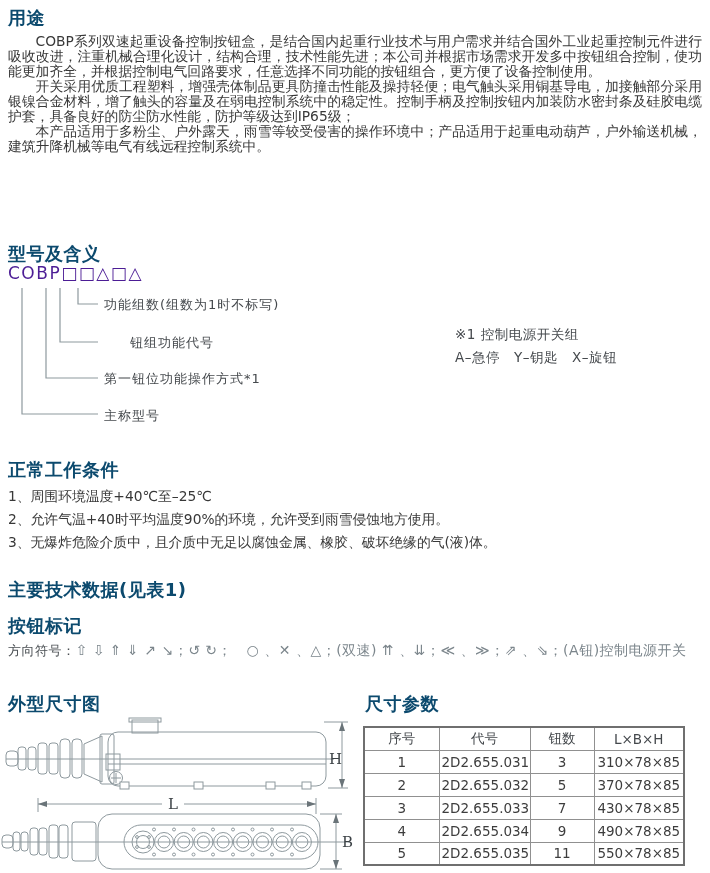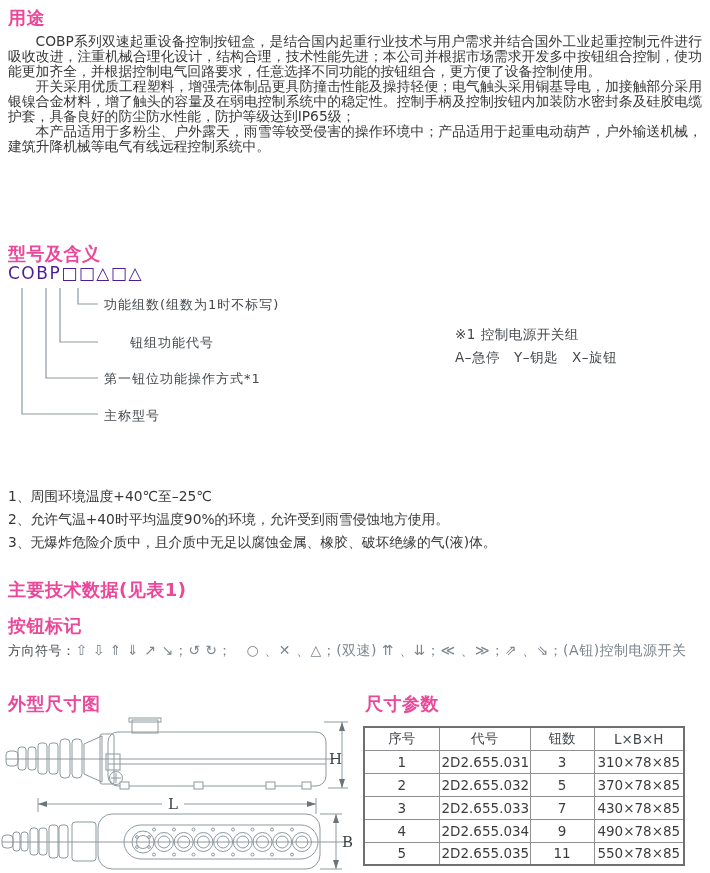--- a/index.html
+++ b/index.html
@@ -2,21 +2,21 @@
 <html><head>
 <meta charset="utf-8">
 <style>
   * { margin:0; padding:0; box-sizing:border-box; }
   html,body { background:#ffffff; }
   .page {
     position:relative; width:710px; height:873px; background:#ffffff;
     font-family:"DejaVu Sans", sans-serif; color:#3a3a3a; overflow:hidden;
   }
   .heading {
-    position:absolute; font-size:18px; font-weight:bold; color:#ec4899;
+    position:absolute; font-size:18px; font-weight:bold; color:#0c4a6e;
     letter-spacing:0.5px; white-space:nowrap;
   }
   .body-text { font-size:13.8px; line-height:15px; color:#383838; }
   .paragraphs { position:absolute; left:8px; top:34px; width:694px; text-align:justify; }
   .paragraphs p { text-indent:2em; }
   .model-code {
     position:absolute; left:8px; top:263px; font-size:17px; color:#4c1d95;
     letter-spacing:1.5px; white-space:nowrap;
   }
   .model-label { position:absolute; left:104px; font-size:13px; color:#45494d; letter-spacing:1px; white-space:nowrap; }
@@ -64,20 +64,21 @@
     <polyline points="68,0 68,16 88,16" fill="none" stroke="#8e999e" stroke-width="1.2"></polyline>
   </svg>
   <div class="model-label" style="top:296px;">功能组数(组数为1时不标写)</div>
   <div class="model-label" style="top:334px;margin-left:26px;">钮组功能代号</div>
   <div class="model-label" style="top:370px;">第一钮位功能操作方式*1</div>
   <div class="model-label" style="top:407px;">主称型号</div>
 
   <div class="model-note" style="top:326px;">※1 控制电源开关组</div>
   <div class="model-note" style="top:349px;">A–急停　Y–钥匙　X–旋钮</div>
 
+  <div class="heading" style="left:8px; top:458px;">正常工作条件</div>
   <div class="cond-item" style="top:488px;">1、周围环境温度+40℃至–25℃</div>
   <div class="cond-item" style="top:511px;">2、允许气温+40时平均温度90%的环境，允许受到雨雪侵蚀地方使用。</div>
   <div class="cond-item" style="top:534px;">3、无爆炸危险介质中，且介质中无足以腐蚀金属、橡胶、破坏绝缘的气(液)体。</div>
 
   <div class="heading" style="left:8px; top:578px;">主要技术数据(见表1)</div>
   <div class="heading" style="left:8px; top:614px;">按钮标记</div>
   <div class="symbols-line">
     <span>方向符号：</span><span class="sym">⇧ ⇩ ⇑ ⇓ ↗ ↘；↺ ↻；　○ 、✕ 、△；(双速) ⇈ 、⇊；≪ 、≫；⇗ 、⇘；(A钮)控制电源开关</span>
   </div>
 

